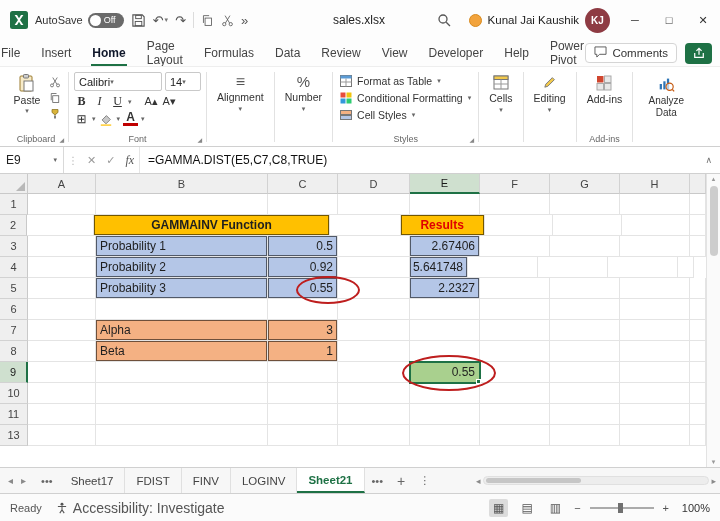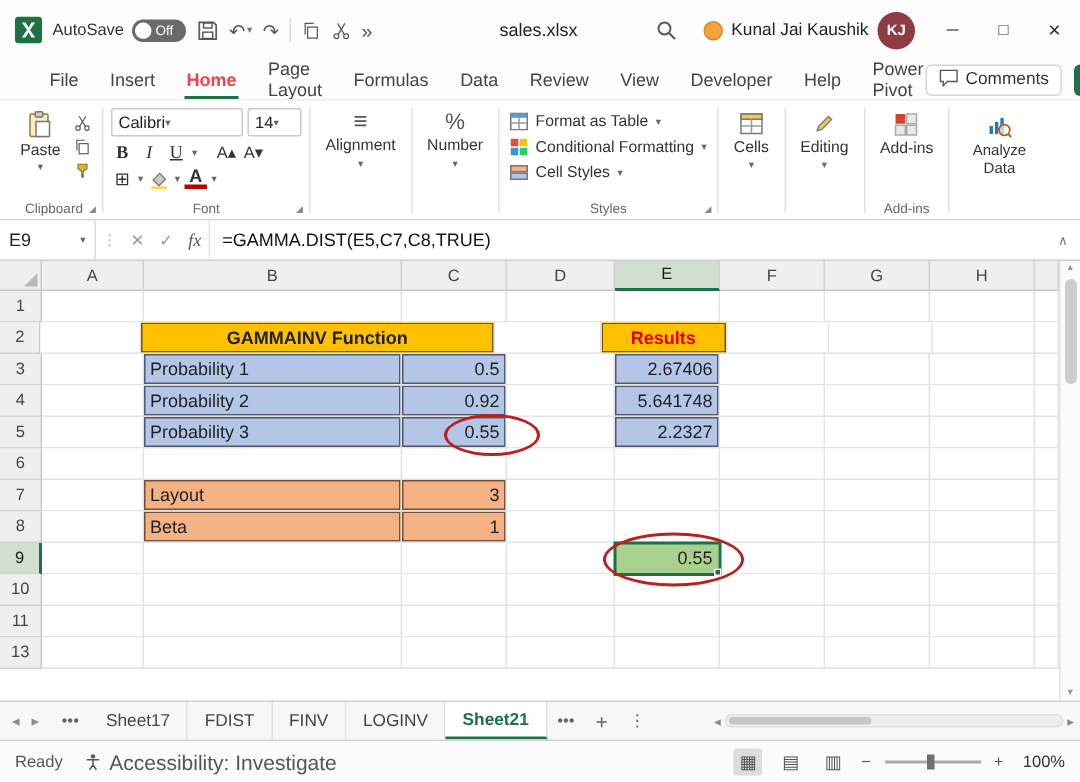--- a/index.html
+++ b/index.html
@@ -19,24 +19,24 @@
   .tb-sep { width:1px; height:16px; background:#DCDCDC; }
   .tb-title { position:absolute; left:50%; transform:translateX(-52%); font-size:12px; color:#222; }
   .tb-right { margin-left:auto; display:flex; align-items:center; height:40px; }
   .user-chip { display:flex; align-items:center; gap:6px; padding:0 8px; height:40px; }
   .presence-dot { width:13px; height:13px; border-radius:50%; background:#F2A33C; border:1px solid #D88A1E; }
   .user-name { font-size:11.5px; color:#222; }
   .avatar { width:25px; height:25px; border-radius:50%; background:#8E3B43; color:#fff; font-size:10px; font-weight:bold; display:flex; align-items:center; justify-content:center; }
   .win-btn { width:34px; height:40px; display:flex; align-items:center; justify-content:center; font-size:11px; color:#333; }
 
   
-  .menubar { flex:0 0 26px; display:flex; padding:0 8px 0 32px; background:#FDFDFD; }
+  .menubar { flex:0 0 26px; display:flex; padding:0 8px 0 0; background:#FDFDFD; }
   .menu-tabs { display:flex; gap:19px; height:26px; align-items:stretch; }
   .menu-tab { display:flex; align-items:center; font-size:12px; color:#444; padding:0 1px; }
-  .menu-tab.active { color:#ef4444; font-weight:bold; border-bottom:2.5px solid #1E7145; padding-top:2.5px; }
+  .menu-tab.active { color:#0f172a; font-weight:bold; border-bottom:2.5px solid #1E7145; padding-top:2.5px; }
   .menubar-right { margin-left:auto; display:flex; align-items:center; gap:8px; }
   .comments-btn { display:flex; align-items:center; gap:5px; font-size:11.5px; color:#333; border:1px solid #D5D5D5; border-radius:4px; padding:2px 8px; background:#fff; }
   .share-btn { width:27px; height:21px; border-radius:4px; background:#1E7145; display:flex; align-items:center; justify-content:center; }
 
   
   .ribbon { flex:0 0 81px; border-top:1px solid #EEE; border-bottom:1px solid #D0D0D0; display:flex; padding:2px 2px 0 6px; background:#fff; }
   .rgroup { display:flex; flex-direction:column; padding:0 3px; }
   .rg-body { flex:1; display:flex; }
   .rg-label { height:14px; position:relative; font-size:9px; color:#666; display:flex; align-items:center; justify-content:center; padding:0 6px; }
   .launcher { position:absolute; right:-1px; bottom:3px; font-size:6px; color:#888; }
@@ -521,21 +521,21 @@
         <div class="grid-row">
           <div class="rowhdr">4</div>
           <div class="cell" style="width: 68px;"></div>
           <div class="cell f-blue boxed a-left" style="width: 172px;">
             <span>Probability 2</span>
           </div>
           <div class="cell f-blue boxed a-right" style="width: 70px;">
             <span>0.92</span>
           </div>
           <div class="cell" style="width: 72px;"></div>
-          <div class="cell f-blue boxed a-right" style="width: 70px;">
+          <div class="cell f-blue boxed a-right" style="width: 58px;">
             <span>5.641748</span>
           </div>
           <div class="cell" style="width: 70px;"></div>
           <div class="cell" style="width: 70px;"></div>
           <div class="cell" style="width: 70px;"></div>
           <div class="cell fill"></div>
         </div>
         <div class="grid-row">
           <div class="rowhdr">5</div>
           <div class="cell" style="width: 68px;"></div>
@@ -563,21 +563,21 @@
           <div class="cell" style="width: 70px;"></div>
           <div class="cell" style="width: 70px;"></div>
           <div class="cell" style="width: 70px;"></div>
           <div class="cell" style="width: 70px;"></div>
           <div class="cell fill"></div>
         </div>
         <div class="grid-row">
           <div class="rowhdr">7</div>
           <div class="cell" style="width: 68px;"></div>
           <div class="cell f-orange boxed a-left" style="width: 172px;">
-            <span>Layout</span>
+            <span>Alpha</span>
           </div>
           <div class="cell f-orange boxed a-right" style="width: 70px;">
             <span>3</span>
           </div>
           <div class="cell" style="width: 72px;"></div>
           <div class="cell" style="width: 70px;"></div>
           <div class="cell" style="width: 70px;"></div>
           <div class="cell" style="width: 70px;"></div>
           <div class="cell" style="width: 70px;"></div>
           <div class="cell fill"></div>

